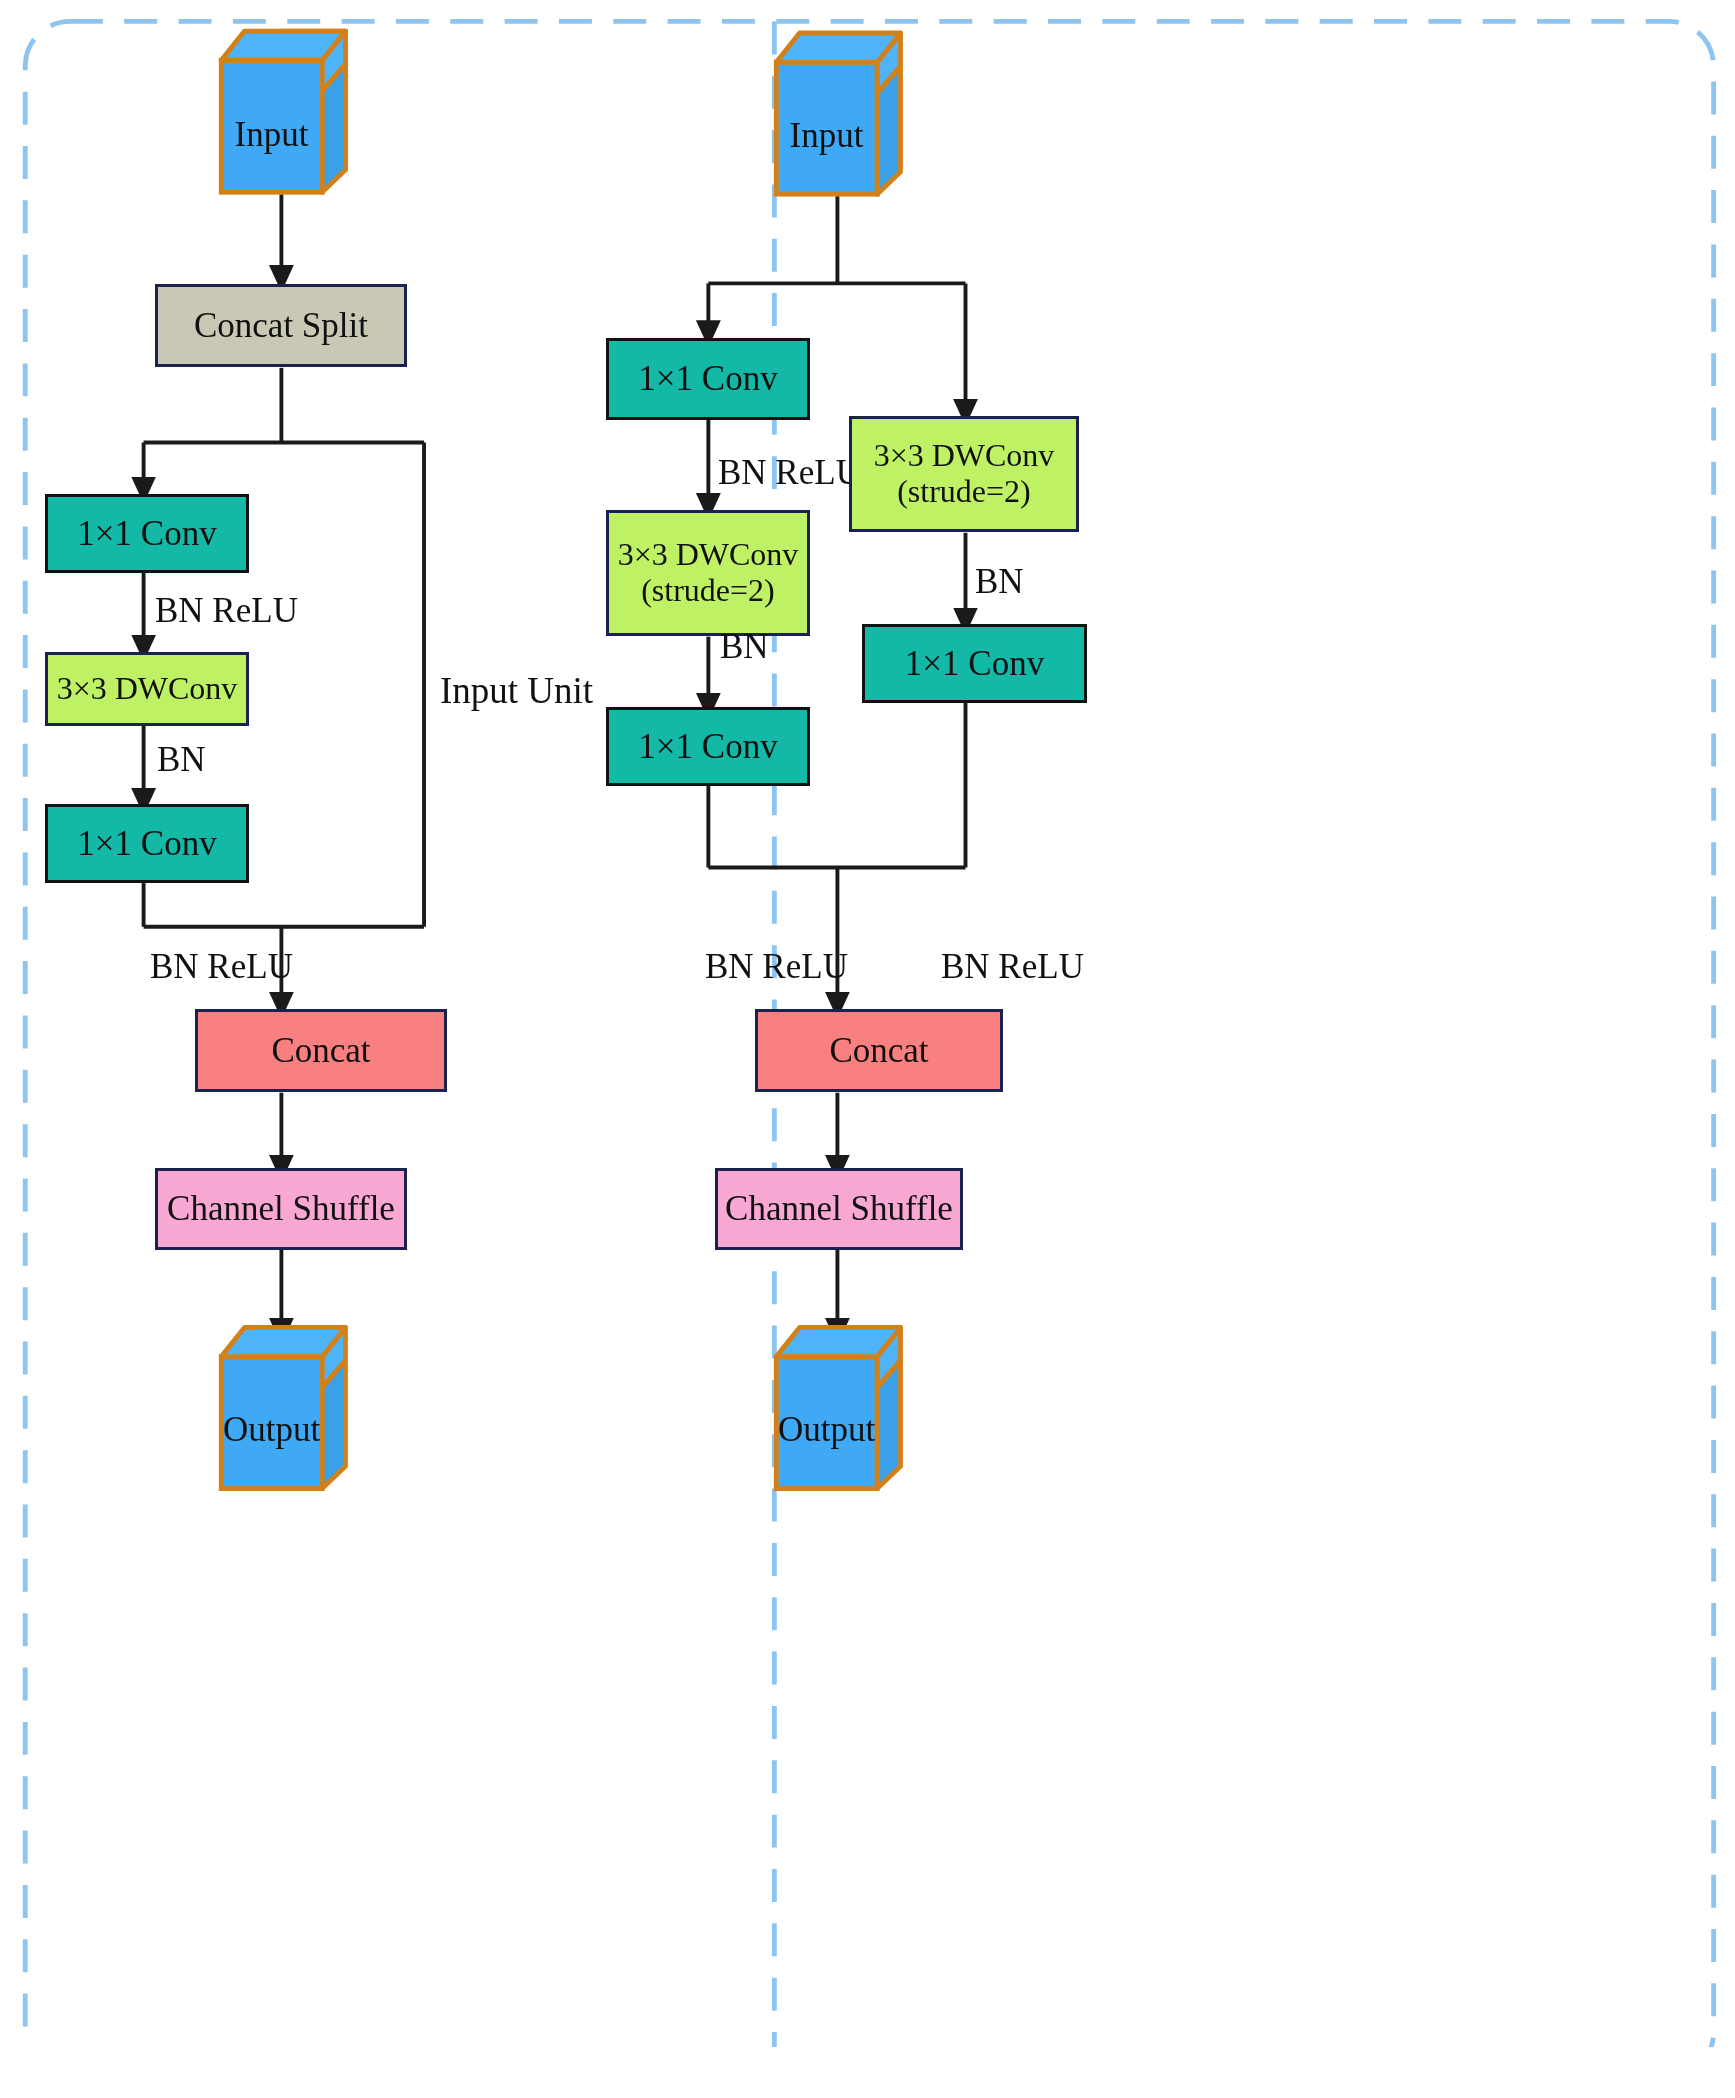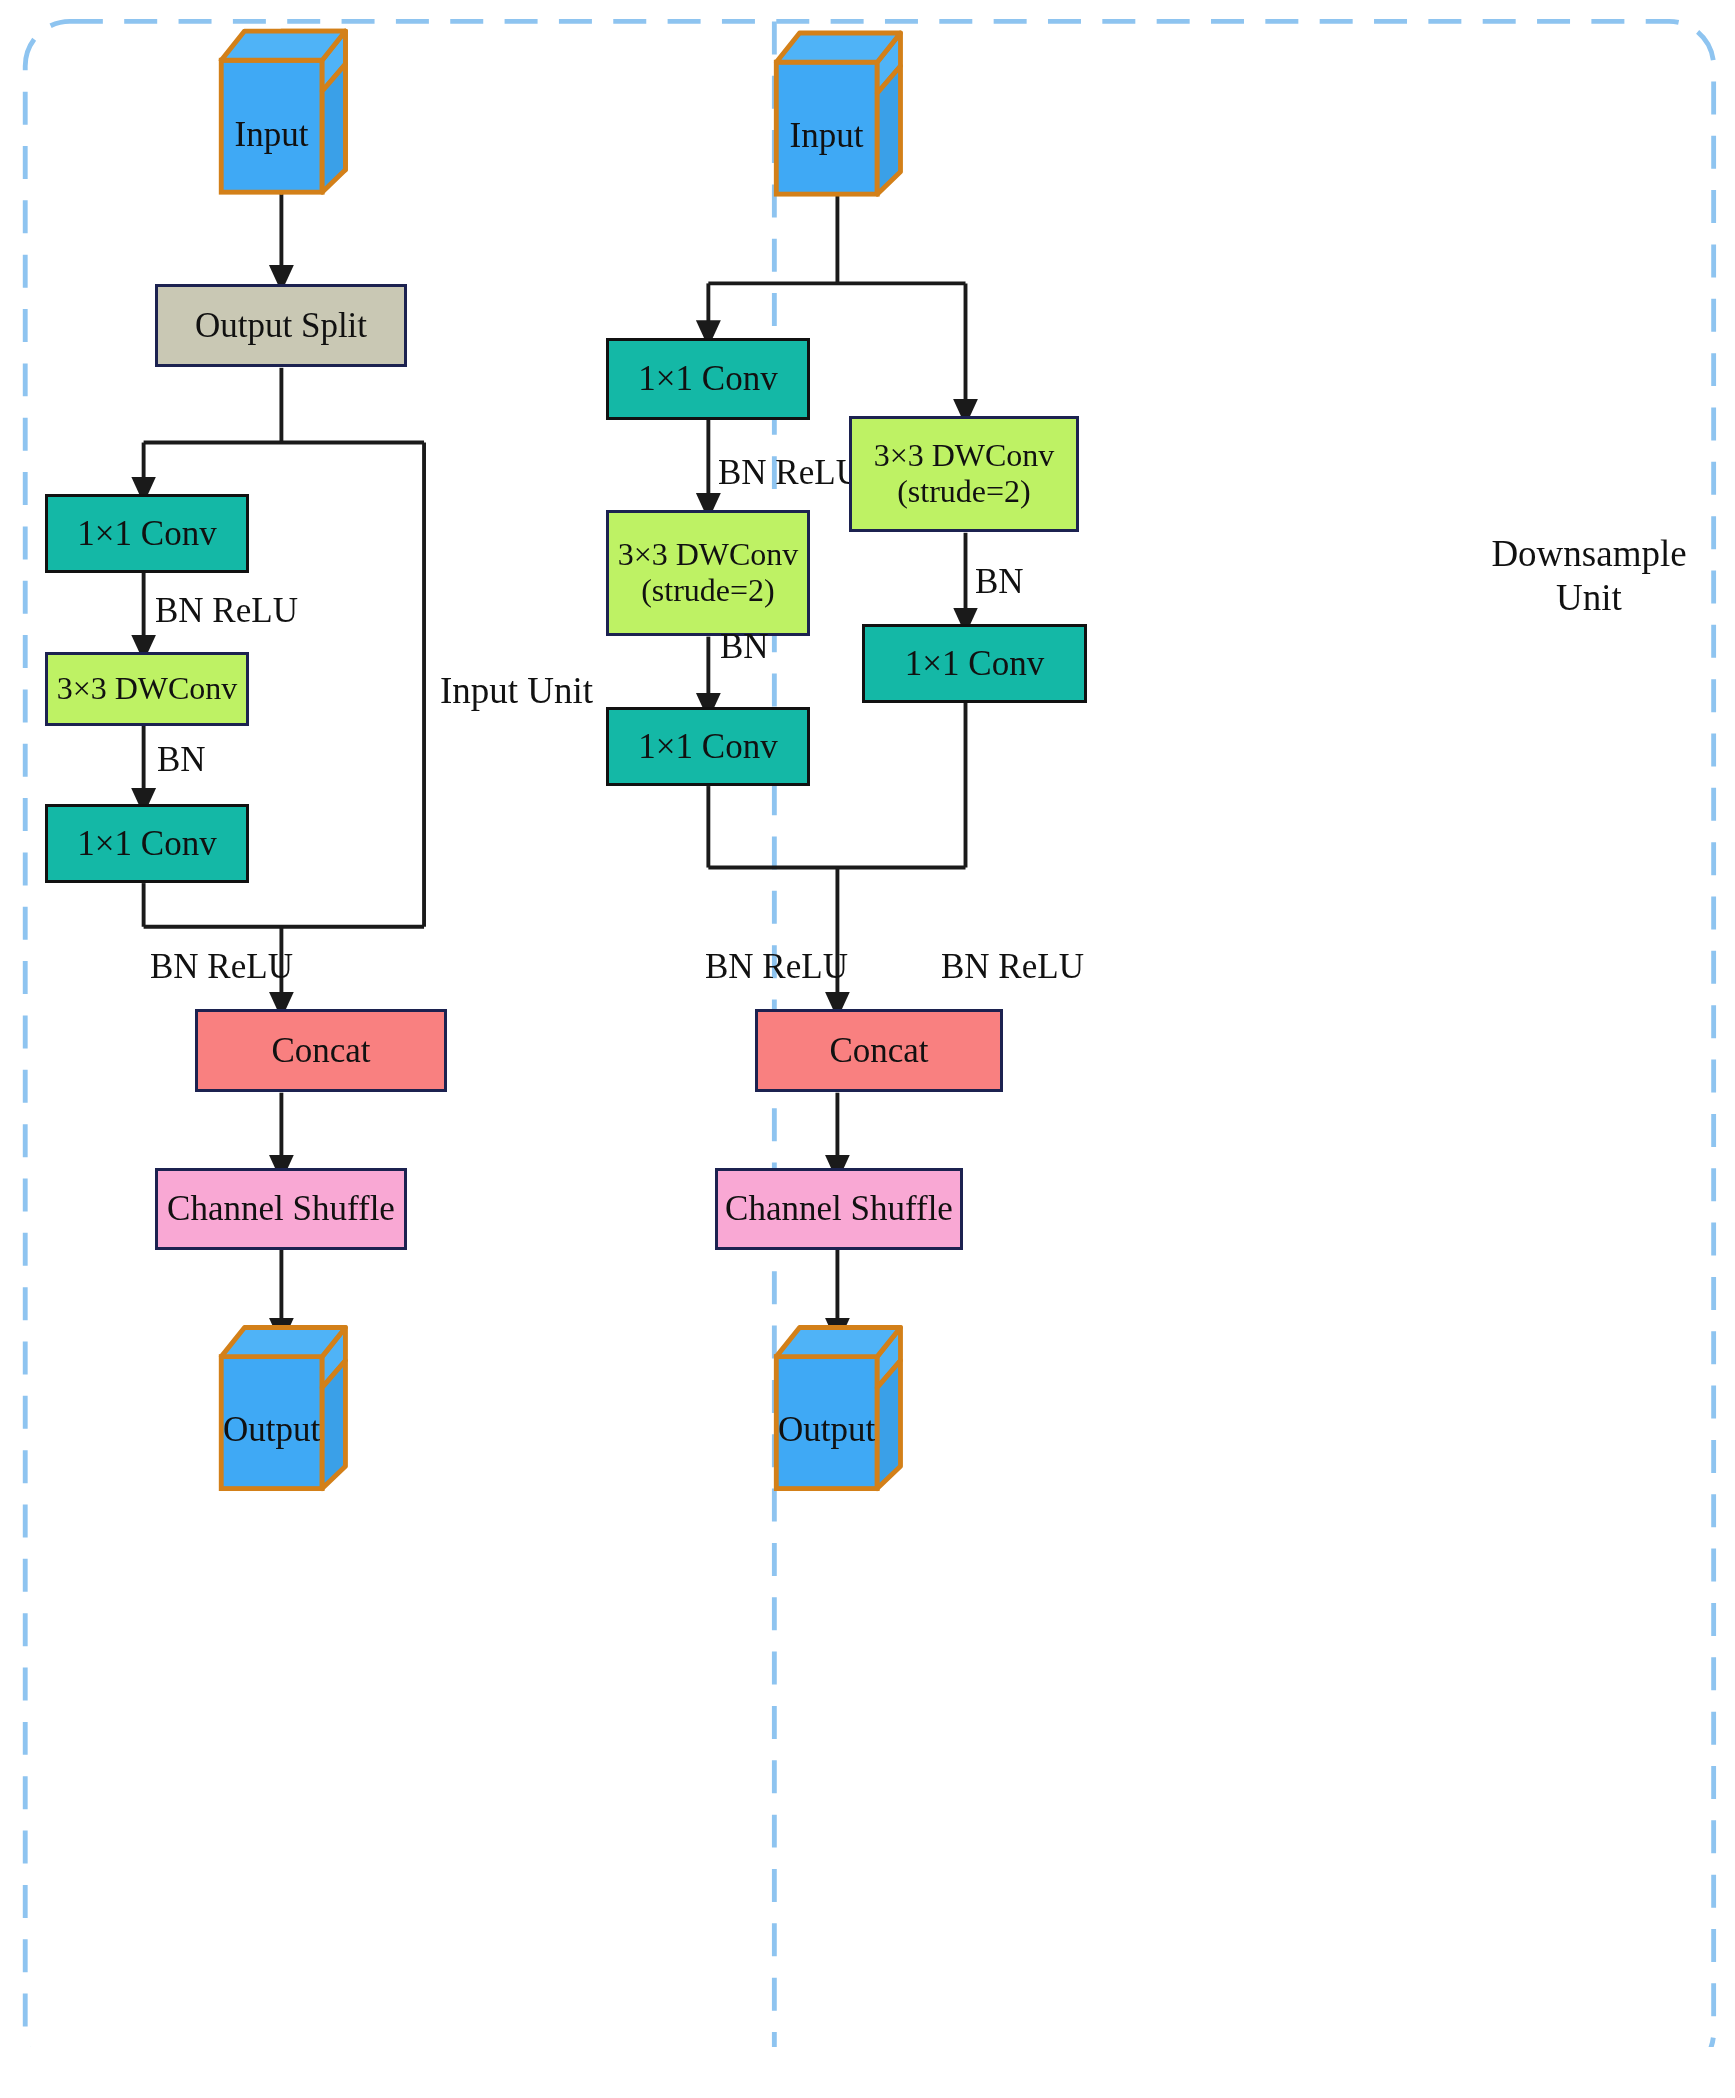--- a/index.html
+++ b/index.html
@@ -102,21 +102,21 @@
       <rect x="800" y="1398" width="104" height="136" fill="#3FA9F5" stroke="#D38019" stroke-width="5"></rect>
       <polygon points="904,1398 928,1368 928,1402 904,1430" fill="#4FB3F7" stroke="#D38019" stroke-width="5" stroke-linejoin="round"></polygon>
       <polygon points="904,1430 928,1402 928,1511 904,1534" fill="#3AA0E8" stroke="#D38019" stroke-width="5" stroke-linejoin="round"></polygon>
       <polygon points="800,1398 824,1368 928,1368 904,1398" fill="#4FB3F7" stroke="#D38019" stroke-width="5" stroke-linejoin="round"></polygon>
     </g>
   </svg>
 
   <div class="free-text ta-c" style="left:221px;top:114px;width:101px;font-size:35px;">Input</div>
 
   <div class="node b-split" style="left:155px;top:284px;width:252px;height:83px;font-size:35px;">
-    <span class="node-label">Output Split</span>
+    <span class="node-label">Concat Split</span>
   </div>
 
   <div class="node b-conv" style="left:45px;top:494px;width:204px;height:79px;font-size:35px;">
     <span class="node-label">1×1 Conv</span>
   </div>
 
   <div class="free-text ta-l" style="left:155px;top:590px;font-size:35px;">BN ReLU</div>
 
   <div class="node b-dw" style="left:45px;top:652px;width:204px;height:74px;font-size:32px;">
     <span class="node-label">3×3 DWConv</span>
@@ -165,22 +165,20 @@
     <span class="node-label">3×3 DWConv
 (strude=2)</span>
   </div>
 
   <div class="free-text ta-l" style="left:975px;top:561px;font-size:35px;">BN</div>
 
   <div class="node b-conv" style="left:862px;top:624px;width:225px;height:79px;font-size:35px;">
     <span class="node-label">1×1 Conv</span>
   </div>
 
-  <div class="free-text ta-c" style="left:1463px;top:532px;width:252px;font-size:37px;">Downsample
-Unit</div>
 
   <div class="free-text ta-l" style="left:705px;top:946px;font-size:35px;">BN ReLU</div>
   <div class="free-text ta-l" style="left:941px;top:946px;font-size:35px;">BN ReLU</div>
 
   <div class="node b-cat" style="left:715px;top:1009px;width:248px;height:83px;font-size:35px;">
     <span class="node-label">Concat</span>
   </div>
 
   <div class="node b-shuf" style="left:715px;top:1168px;width:248px;height:82px;font-size:35px;">
     <span class="node-label">Channel Shuffle</span>

